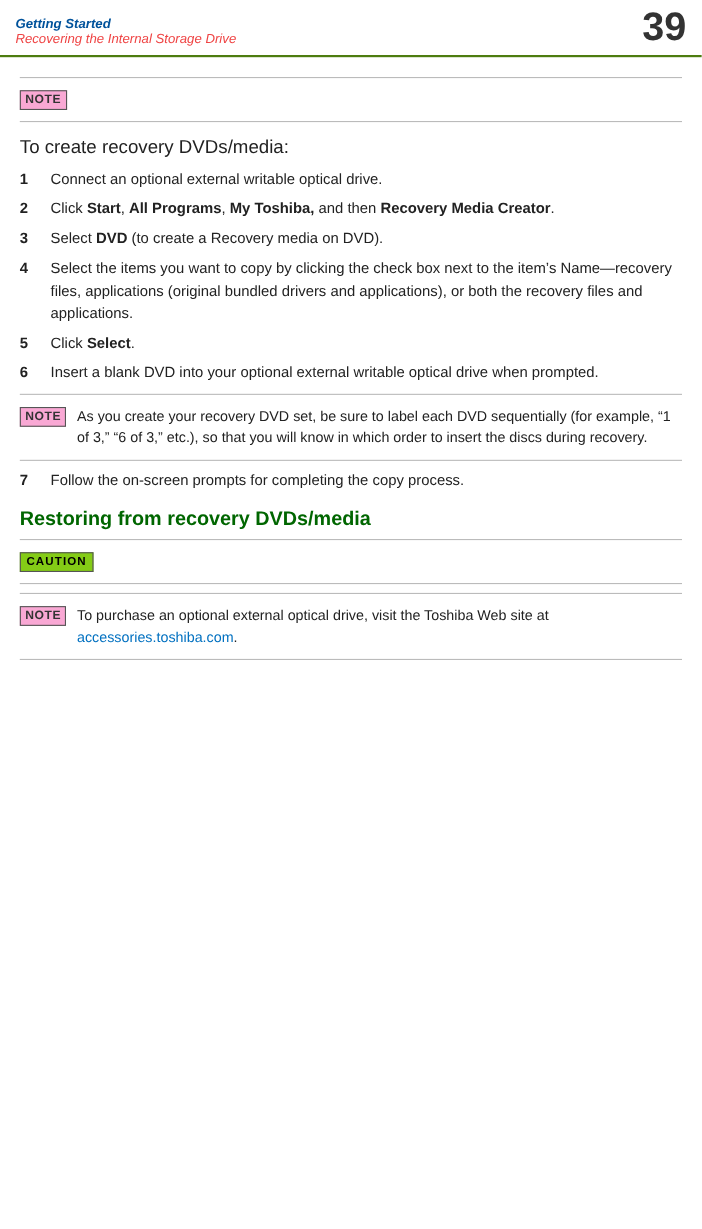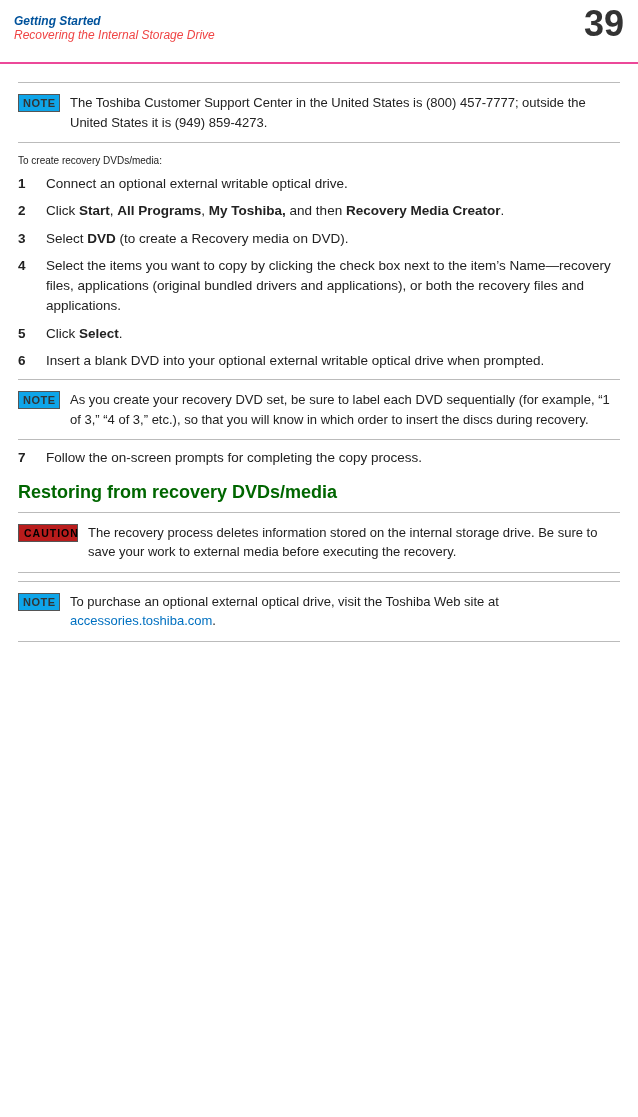--- a/index.html
+++ b/index.html
@@ -10,22 +10,22 @@
       font-family: Arial, Helvetica, sans-serif;
       font-size: 13.5px;
       color: #222;
     }
 
     
     .page-header {
       display: flex;
       justify-content: space-between;
       align-items: flex-end;
-      padding: 6px 14px 20px 14px;
-      border-bottom: 2px solid #ec4899;
+      padding: 6px 14px 8px 14px;
+      border-bottom: 2px solid #4d7c0f;
     }
     .header-left {
       display: flex;
       flex-direction: column;
       align-items: flex-start;
     }
     .header-chapter {
       font-size: 12px;
       font-weight: bold;
       color: #00529b;
@@ -56,21 +56,21 @@
       border-top: 1px solid #bbb;
       border-bottom: 1px solid #bbb;
       padding: 10px 8px 10px 0;
       margin: 8px 0;
       gap: 10px;
     }
     .note-label {
       font-size: 11px;
       font-weight: bold;
       color: #333;
-      background: #0ea5e9;
+      background: #f9a8d4;
       border: 1.5px solid #555;
       padding: 2px 4px;
       white-space: nowrap;
       min-width: 42px;
       text-align: center;
       margin-top: 1px;
       letter-spacing: 0.5px;
     }
     .note-text {
       font-size: 13px;
@@ -89,39 +89,39 @@
       border-top: 1px solid #bbb;
       border-bottom: 1px solid #bbb;
       padding: 10px 8px 10px 0;
       margin: 8px 0;
       gap: 10px;
     }
     .caution-label {
       font-size: 10.5px;
       font-weight: bold;
       color: #000;
-      background: #b91c1c;
+      background: #84cc16;
       border: 1.5px solid #555;
       padding: 2px 5px;
       white-space: nowrap;
       min-width: 60px;
       text-align: center;
       margin-top: 1px;
       letter-spacing: 1px;
     }
     .caution-text {
       font-size: 13px;
       color: #222;
       line-height: 1.5;
     }
 
     
     .intro-para {
       margin: 10px 0 6px 0;
-      font-size: 10px;
+      font-size: 17px;
       line-height: 1.5;
     }
 
     
     .steps-list {
       list-style: none;
       margin: 6px 0 6px 0;
       padding: 0;
     }
     .steps-list li {
@@ -176,21 +176,20 @@
     <span class="header-section">Recovering the Internal Storage Drive</span>
   </div>
   <span class="page-number">39</span>
 </div>
 
 <div class="content">
 
   <div class="note-block">
     <span class="note-label">NOTE</span>
     <div class="note-text">
-      <p>The Toshiba Customer Support Center in the United States is (800) 457-7777; outside the United States it is (949) 859-4273.</p>
     </div>
   </div>
 
   <p class="intro-para">To create recovery DVDs/media:</p>
 
   <ol class="steps-list">
     <li>
       <span class="step-num">1</span>
       <span class="step-text">Connect an optional external writable optical drive.</span>
     </li>
@@ -212,37 +211,36 @@
     </li>
     <li>
       <span class="step-num">6</span>
       <span class="step-text">Insert a blank DVD into your optional external writable optical drive when prompted.</span>
     </li>
   </ol>
 
   <div class="note-block">
     <span class="note-label">NOTE</span>
     <div class="note-text">
-      <p>As you create your recovery DVD set, be sure to label each DVD sequentially (for example, “1 of 3,” “4 of 3,” etc.), so that you will know in which order to insert the discs during recovery.</p>
+      <p>As you create your recovery DVD set, be sure to label each DVD sequentially (for example, “1 of 3,” “6 of 3,” etc.), so that you will know in which order to insert the discs during recovery.</p>
     </div>
   </div>
 
   <ol class="steps-list">
     <li>
       <span class="step-num">7</span>
       <span class="step-text">Follow the on-screen prompts for completing the copy process.</span>
     </li>
   </ol>
 
 
   <h2 class="section-heading">Restoring from recovery DVDs/media</h2>
 
   <div class="caution-block">
     <span class="caution-label">CAUTION</span>
-    <div class="caution-text">The recovery process deletes information stored on the internal storage drive. Be sure to save your work to external media before executing the recovery.</div>
   </div>
 
   <div class="note-block">
     <span class="note-label">NOTE</span>
     <div class="note-text">
       <p>
         <span>To purchase an optional external optical drive, visit the Toshiba Web site at </span><a href="#">accessories.toshiba.com</a><span>.</span>
       </p>
     </div>
   </div>

